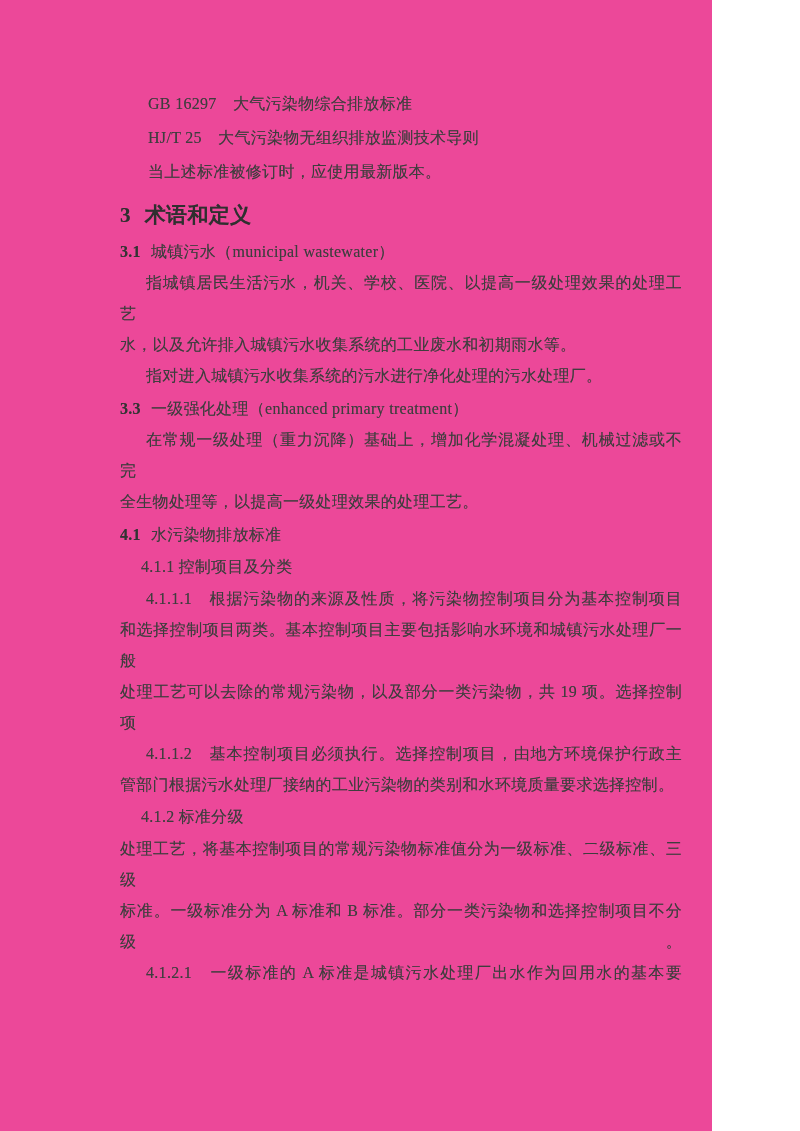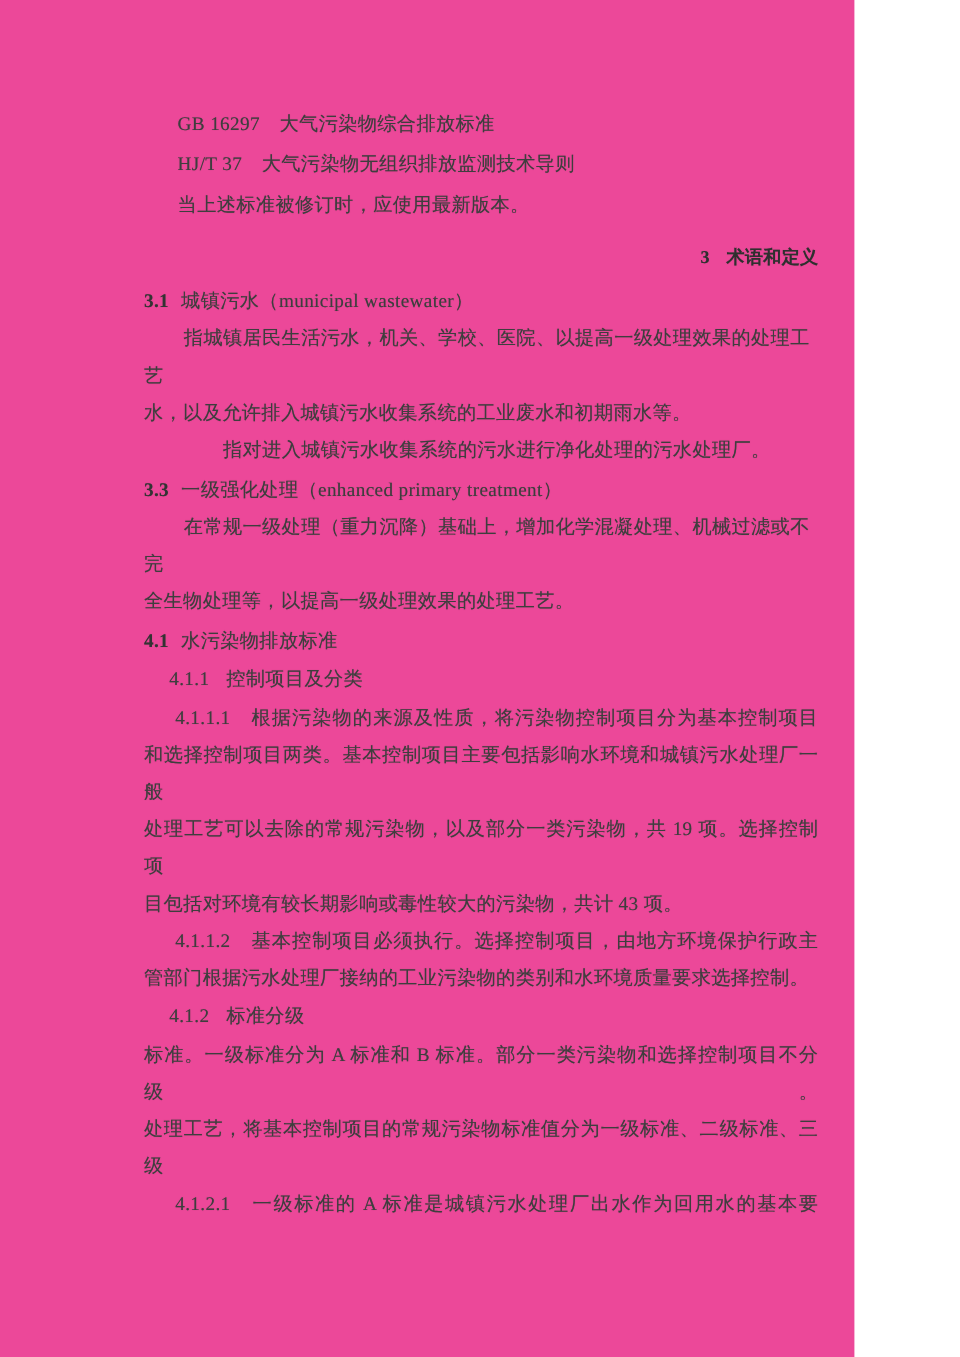--- a/index.html
+++ b/index.html
@@ -33,64 +33,62 @@
   .full {
     text-align: justify;
     text-align-last: justify;
   }
   
   .ref {
     text-indent: 28px;
     margin-bottom: 3px;
   }
   
-  .pf { text-indent: 26px; text-align: center; }
+  .pf { text-indent: 26px; }
   
   .pc { text-indent: 0; }
   
   .h1 {
     font-weight: 700;
-    font-size: 15px;
+    font-size: 21px;
     color: #2f2f2f;
     margin: 13px 0 5px 0;
-    text-align: right;
   }
   .h1 .num { margin-right: 14px; }
   
   .h2 { margin: 2px 0 0 0; }
   .h2 .num { font-weight: 700; color: #333; margin-right: 10px; margin-top: 13px; }
   
   .h3 {
     padding-left: 21px;
     margin: 1px 0;
   }
-  .h3 .num { margin-right: 14px; }
+  .h3 .num { margin-right: 4px; }
 </style>
 </head>
 <body>
 
 <div class="page">
   <div class="content" id="doc-lines">
       <div class="line ref">GB 16297　大气污染物综合排放标准</div>
-      <div class="line ref">HJ/T 37　大气污染物无组织排放监测技术导则</div>
+      <div class="line ref">HJ/T 25　大气污染物无组织排放监测技术导则</div>
       <div class="line ref">当上述标准被修订时，应使用最新版本。</div>
       <div class="line h1"><span class="num">3</span><span class="txt">术语和定义</span></div>
       <div class="line h2"><span class="num">3.1</span><span class="txt">城镇污水（municipal wastewater）</span></div>
       <div class="line pf full">指城镇居民生活污水，机关、学校、医院、以提高一级处理效果的处理工艺</div>
       <div class="line pc">水，以及允许排入城镇污水收集系统的工业废水和初期雨水等。</div>
       <div class="line pf">指对进入城镇污水收集系统的污水进行净化处理的污水处理厂。</div>
       <div class="line h2"><span class="num">3.3</span><span class="txt">一级强化处理（enhanced primary treatment）</span></div>
       <div class="line pf full">在常规一级处理（重力沉降）基础上，增加化学混凝处理、机械过滤或不完</div>
       <div class="line pc">全生物处理等，以提高一级处理效果的处理工艺。</div>
       <div class="line h2"><span class="num">4.1</span><span class="txt">水污染物排放标准</span></div>
       <div class="line h3"><span class="num">4.1.1</span><span class="txt">控制项目及分类</span></div>
       <div class="line pf full">4.1.1.1　根据污染物的来源及性质，将污染物控制项目分为基本控制项目</div>
       <div class="line pc full">和选择控制项目两类。基本控制项目主要包括影响水环境和城镇污水处理厂一般</div>
       <div class="line pc full">处理工艺可以去除的常规污染物，以及部分一类污染物，共 19 项。选择控制项</div>
-      <div class="line pc">目包括对环境有较长期影响或毒性较大的污染物，共计 43 项。</div>
       <div class="line pf full">4.1.1.2　基本控制项目必须执行。选择控制项目，由地方环境保护行政主</div>
       <div class="line pc">管部门根据污水处理厂接纳的工业污染物的类别和水环境质量要求选择控制。</div>
       <div class="line h3"><span class="num">4.1.2</span><span class="txt">标准分级</span></div>
+      <div class="line pc full">处理工艺，将基本控制项目的常规污染物标准值分为一级标准、二级标准、三级</div>
       <div class="line pc full">标准。一级标准分为 A 标准和 B 标准。部分一类污染物和选择控制项目不分级。</div>
-      <div class="line pc full">处理工艺，将基本控制项目的常规污染物标准值分为一级标准、二级标准、三级</div>
       <div class="line pf full">4.1.2.1　一级标准的 A 标准是城镇污水处理厂出水作为回用水的基本要</div>
     </div>
 </div>
 
 </body></html>

